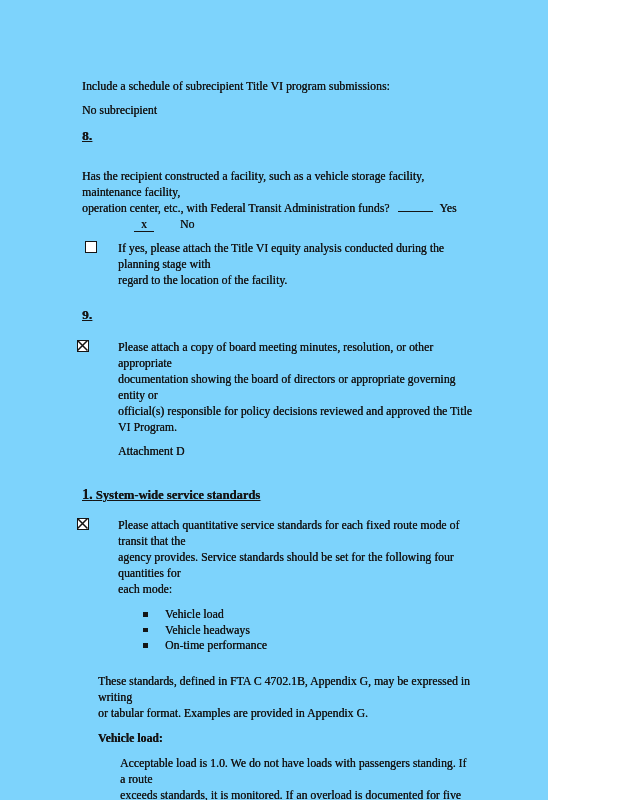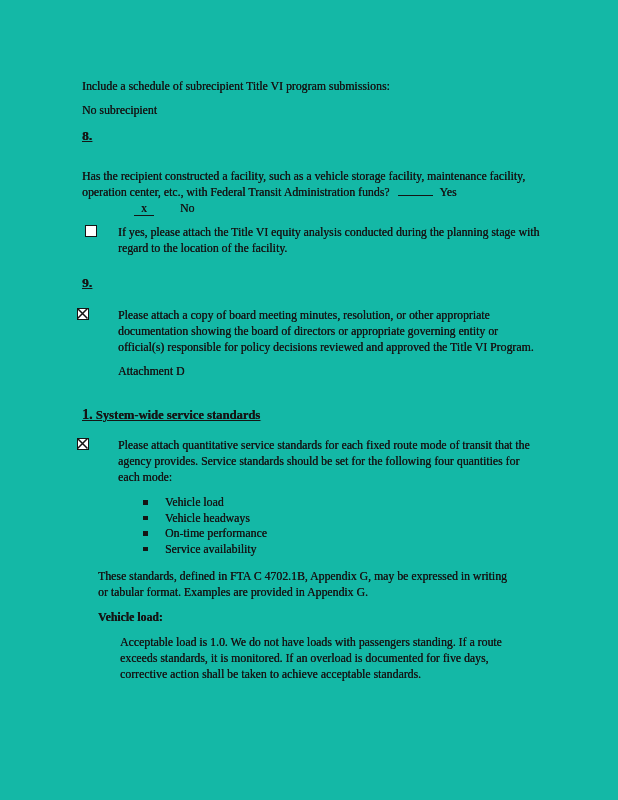--- a/index.html
+++ b/index.html
@@ -1,20 +1,20 @@
 <!DOCTYPE html>
 <html><head>
 <meta charset="utf-8">
 <style>
   html, body { margin: 0; padding: 0; background: #ffffff; }
   .page {
     position: relative;
-    width: 618px;
+    width: 548px;
     height: 800px;
-    background: #14b8a6;
+    background: #7dd3fc;
     box-sizing: border-box;
     padding: 78px 76px 0 82px;
     font-family: "Liberation Serif", "DejaVu Serif", serif;
     color: #151515;
     font-size: 11.8px;
     line-height: 16px;
     overflow: hidden;
     text-shadow: 0.25px 0 0 currentColor; 
   }
   p, h1, h2, h3 { margin: 0; }
@@ -118,24 +118,23 @@
       </span>
     <div class="lines">Please attach quantitative service standards for each fixed route mode of transit that the
 agency provides. Service standards should be set for the following four quantities for
 each mode:</div>
   </div>
 
   <ul class="bullets" style="margin-top:10px">
     <li><span class="bullet-sq"></span><span>Vehicle load</span></li>
     <li><span class="bullet-sq"></span><span>Vehicle headways</span></li>
     <li><span class="bullet-sq"></span><span>On-time performance</span></li>
-    <li><span class="bullet-sq"></span><span>Service availability</span></li>
   </ul>
 
-  <div class="lines" style="margin-top:11px; margin-left:16px">These standards, defined in FTA C 4702.1B, Appendix G, may be expressed in writing
+  <div class="lines" style="margin-top:19px; margin-left:16px">These standards, defined in FTA C 4702.1B, Appendix G, may be expressed in writing
 or tabular format. Examples are provided in Appendix G.</div>
 
   <p class="bold" style="margin-top:9px; margin-left:16px">Vehicle load:</p>
 
   <div class="lines" style="margin-top:9px; margin-left:38px">Acceptable load is 1.0.  We do not have loads with passengers standing.  If a route
 exceeds standards, it is monitored.  If an overload is documented for five days,
 corrective action shall be taken to achieve acceptable standards.</div>
 
 
 </div>

